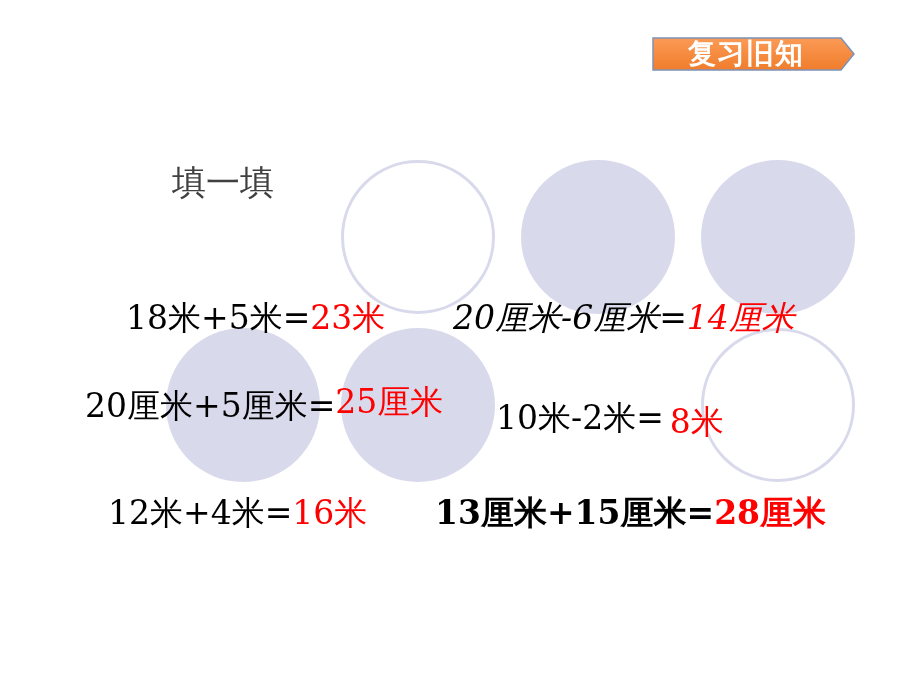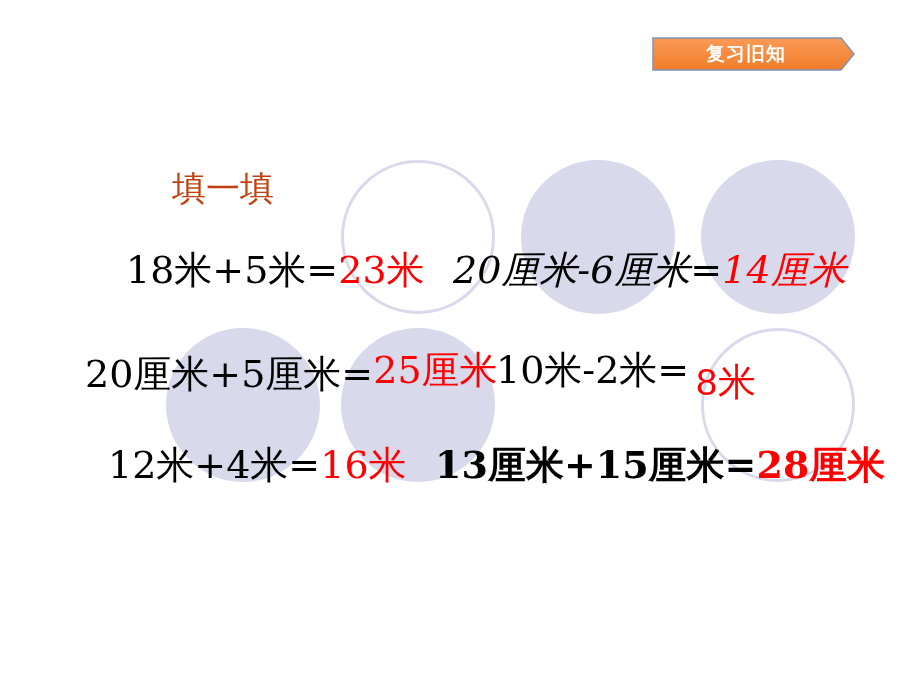--- a/index.html
+++ b/index.html
@@ -15,29 +15,30 @@
     .circle.filled { background: #d9d9ec; }
     .circle.outline { border: 3px solid #d9d9ec; background: transparent; }
     .badge {
       position: absolute; left: 651px; top: 36px; width: 204px; height: 35px;
     }
     .badge svg { position: absolute; left: 0; top: 0; }
     .badge-text {
       position: absolute; left: 0; top: 0; width: 190px; height: 35px;
       display: flex; align-items: center; justify-content: center;
       color: #ffffff; font-family: "DejaVu Sans", sans-serif; font-weight: bold;
-      font-size: 19px; letter-spacing: 1px;
+      font-size: 28px; letter-spacing: 1px;
     }
     .heading {
-      position: absolute; left: 172px; top: 166px;
-      font-size: 34px; color: #c2410c;
+      position: absolute; left: 172px; top: 160px;
+      font-size: 34px; color: #404040;
     }
     .eq {
-      position: absolute; font-size: 38px; color: #000; white-space: nowrap;
+      position: absolute; font-size: 33px; color: #000; white-space: nowrap;
       line-height: 40px;
+      margin-top: 48px;
     }
     .ans { color: #ff0000; }
   </style>
 </head>
 <body>
 
 <div class="circle outline" style="left:341px; top:160px;"></div>
 <div class="circle filled" style="left:521px; top:160px;"></div>
 <div class="circle filled" style="left:701px; top:160px;"></div>
 <div class="circle filled" style="left:166px; top:328px;"></div>
@@ -58,24 +59,24 @@
 </div>
 
 <div class="heading">填一填</div>
 
 <div class="eq" style="left:126px; top:250px;">
   <span>18米+5米=</span><span class="ans">23米</span>
 </div>
 <div class="eq" style="left:453px; top:250px;font-style:italic;">
   <span>20厘米-6厘米=</span><span class="ans">14厘米</span>
 </div>
-<div class="eq" style="left:85px; top:354px;">
+<div class="eq" style="left:85px; top:338px;">
   <span>20厘米+5厘米=</span><span class="ans" style="position:relative; top:-4px;">25厘米</span>
 </div>
 <div class="eq" style="left:496px; top:350px;">
-  <span>10米-2米=</span><span class="ans" style="margin-left:6px; position:relative; top:12px;font-family:Liberation Mono, monospace;">8米</span>
+  <span>10米-2米=</span><span class="ans" style="margin-left:6px; position:relative; top:4px;">8米</span>
 </div>
 <div class="eq" style="left:108px; top:445px;">
   <span>12米+4米=</span><span class="ans">16米</span>
 </div>
 <div class="eq" style="left:435px; top:445px;font-weight:bold;">
   <span>13厘米+15厘米=</span><span class="ans">28厘米</span>
 </div>
 
 </body></html>

